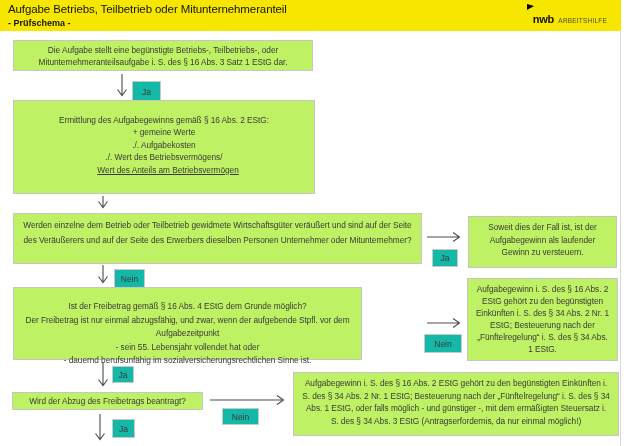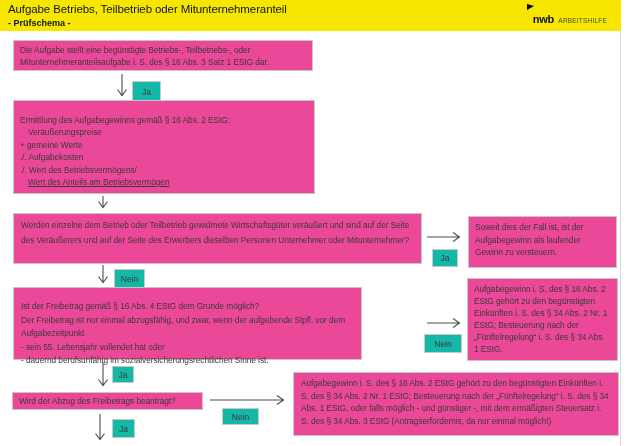--- a/index.html
+++ b/index.html
@@ -14,22 +14,22 @@
   .header-title{position:absolute;left:8px;top:3px;font-size:11.5px;font-weight:normal;color:#141414;letter-spacing:-0.1px;}
   .header-sub{position:absolute;left:8px;top:18px;font-size:9px;font-weight:bold;color:#141414;}
   .brand{position:absolute;right:14px;top:9px;white-space:nowrap;}
   .brand-flag{position:absolute;left:-6px;top:-5px;width:0;height:0;
     border-left:7px solid #000;border-top:2px solid transparent;border-bottom:4px solid transparent;}
   .brand-name{font-size:11px;font-weight:bold;color:#111;letter-spacing:-0.3px;}
   .brand-suffix{font-size:6.5px;color:#4c4c38;letter-spacing:0.2px;}
 
   
   .canvas{position:absolute;left:0;top:0;width:630px;height:446px;}
-  .fbox{position:absolute;background:#ec4899;border:1px solid #c6c6c6;box-sizing:border-box;
-        font-size:8.3px;color:#3a3a3a;letter-spacing:-0.05px;}
+  .fbox{position:absolute;background:#bef264;border:1px solid #c6c6c6;box-sizing:border-box;
+        font-size:8.3px;color:#3a3a3a;letter-spacing:-0.05px;text-align:center;}
   .lbl{position:absolute;background:#14b8a6;border:1px solid #c9c9c9;box-sizing:border-box;
        font-size:8.5px;color:#3a3a3a;display:flex;align-items:center;justify-content:center;}
   .arr{position:absolute;}
   .arr path{fill:none;stroke:#4d4d4d;stroke-width:1.1px;}
 
   #box1{left:13px;top:40px;width:300px;height:31px;padding:3px 6px;line-height:12px;}
   #box2{left:13px;top:100px;width:302px;height:94px;padding:13px 6px;line-height:12.4px;}
   #box2 .indent{padding-left:8px;}
   #box2 .u{text-decoration:underline;}
   #box3{left:13px;top:213px;width:409px;height:51px;padding:4px 7px;line-height:15px;}
@@ -77,21 +77,20 @@
     <span>Die Aufgabe stellt eine begünstigte Betriebs-, Teilbetriebs-, oder Mitunternehmeranteilsaufgabe i. S. des § 16 Abs. 3 Satz 1 EStG dar.</span>
   </div>
 
   <svg class="arr" id="a1" width="12" height="27">
     <path d="M6 0 V21 M1.5 15.5 L6 21.5 L10.5 15.5"></path>
   </svg>
   <div class="lbl" id="ja1">Ja</div>
 
   <div class="fbox" id="box2">
     <div>Ermittlung des Aufgabegewinns gemäß § 16 Abs. 2 EStG:</div>
-    <div class="indent">Veräußerungspreise</div>
     <div>+ gemeine Werte</div>
     <div>./. Aufgabekosten</div>
     <div>./. Wert des Betriebsvermögens/</div>
     <div class="indent"><span class="u">Wert des Anteils am Betriebsvermögen</span></div>
   </div>
 
   <svg class="arr" id="a2" width="12" height="17">
     <path d="M6 0 V11 M1.5 5.5 L6 11.5 L10.5 5.5"></path>
   </svg>
 

